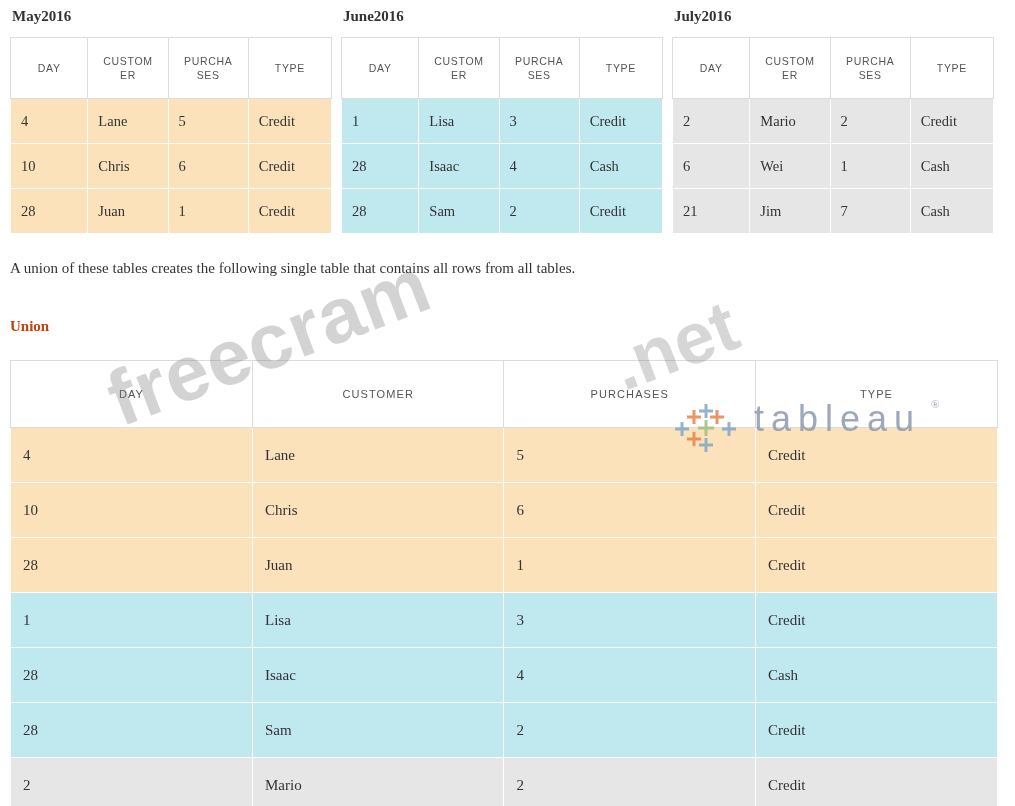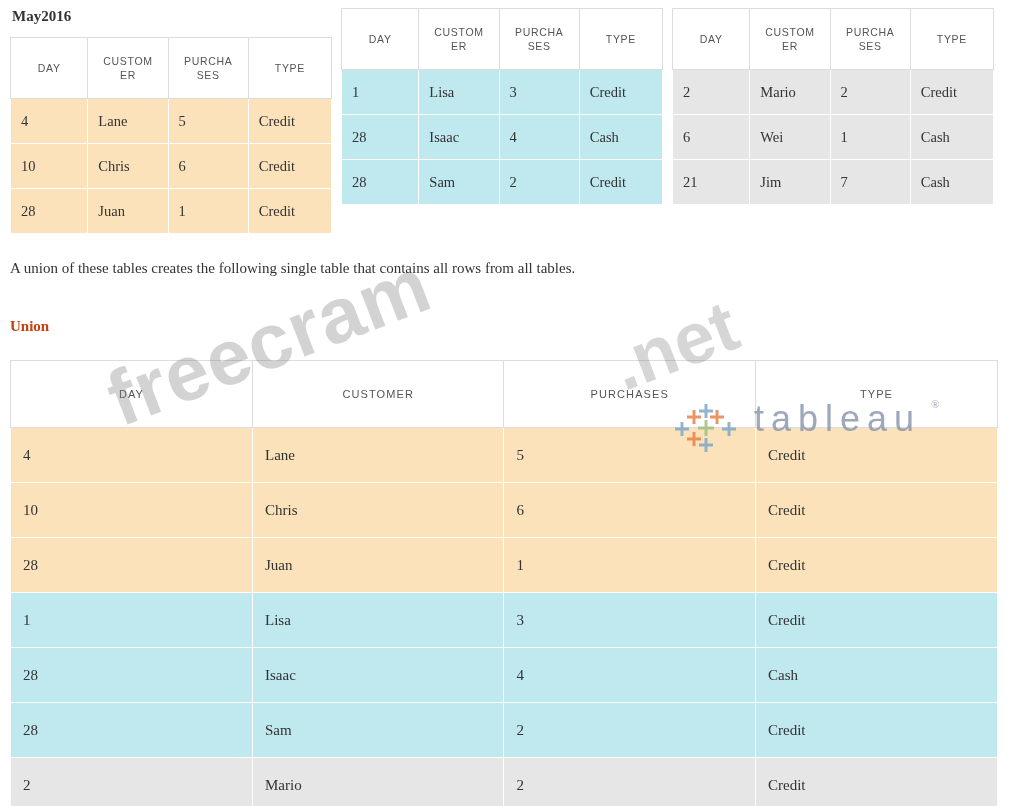--- a/index.html
+++ b/index.html
@@ -241,20 +241,21 @@
             <td>28</td>
             <td>Juan</td>
             <td>1</td>
             <td>Credit</td>
           </tr>
         </tbody>
       </table>
     </div>
 
     <div class="month-block">
+      <div class="month-title">June2016</div>
       <table class="tbl">
         <thead>
           <tr>
             <th class="col-day">DAY</th>
             <th class="col-cust">
               <div>CUSTOM</div>
               <div>ER</div>
             </th>
             <th class="col-purch">
               <div>PURCHA</div>
@@ -280,20 +281,21 @@
             <td>28</td>
             <td>Sam</td>
             <td>2</td>
             <td>Credit</td>
           </tr>
         </tbody>
       </table>
     </div>
 
     <div class="month-block">
+      <div class="month-title">July2016</div>
       <table class="tbl">
         <thead>
           <tr>
             <th class="col-day">DAY</th>
             <th class="col-cust">
               <div>CUSTOM</div>
               <div>ER</div>
             </th>
             <th class="col-purch">
               <div>PURCHA</div>

